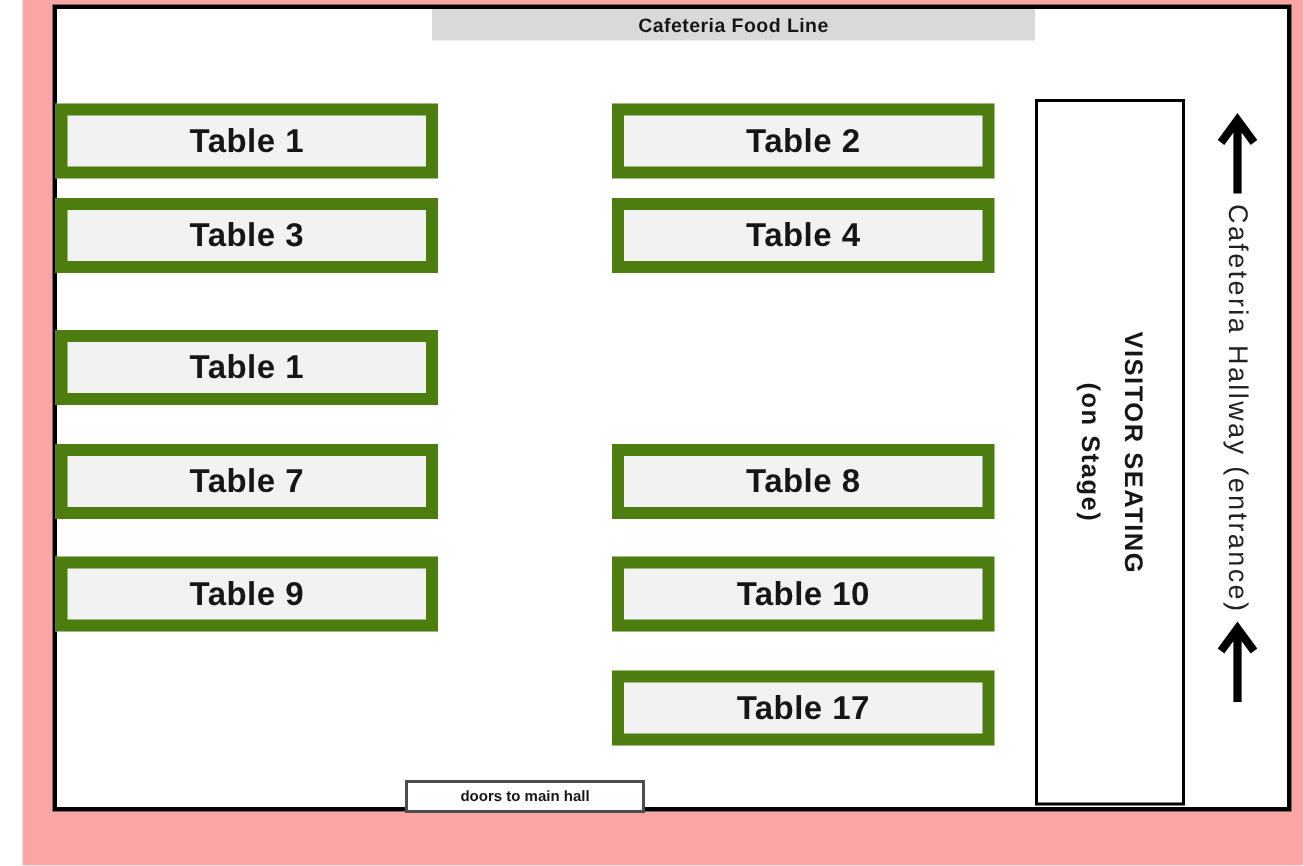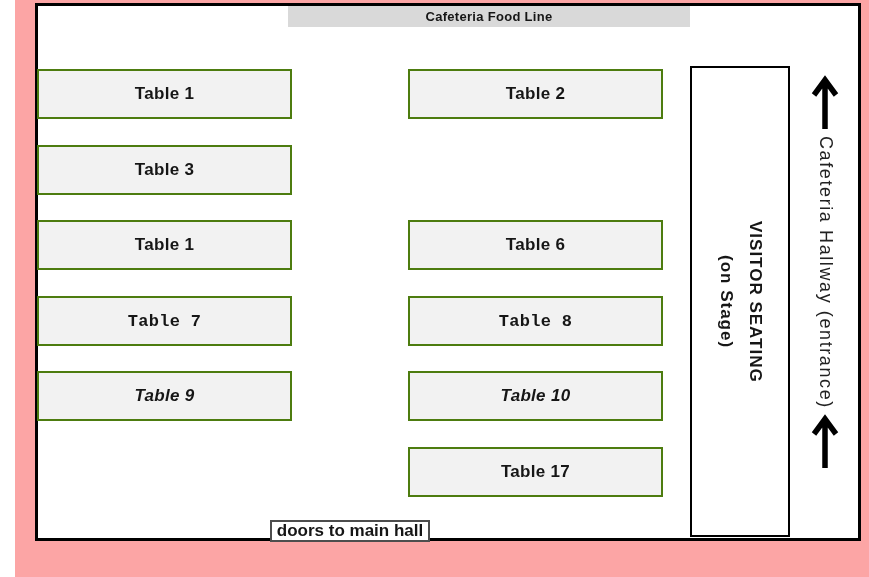--- a/index.html
+++ b/index.html
@@ -39,36 +39,36 @@
     justify-content: center;
     font-size: 13px;
     font-weight: bold;
     letter-spacing: 0.3px;
   }
   .table-box {
     position: absolute;
     width: 255px;
     height: 50px;
     background: #f2f2f2;
-    border: 2px solid #4d7c0f;
+    border: 8px solid #4d7c0f;
     box-sizing: border-box;
     display: flex;
     align-items: center;
     justify-content: center;
-    font-size: 17px;
+    font-size: 22px;
     font-weight: bold;
     letter-spacing: 0.3px;
   }
   .col-left  { left: 22px; }
   .col-right { left: 393px; }
   .row-0 { top: 69px; }
-  .row-1 { top: 145px; }
+  .row-1 { top: 132px; }
   .row-2 { top: 220px; }
-  .row-3 { top: 296px; font-family: Liberation Mono, monospace; }
-  .row-4 { top: 371px; font-style: italic; }
+  .row-3 { top: 296px; }
+  .row-4 { top: 371px; }
   .row-5 { top: 447px; }
   .stage-box {
     position: absolute;
     left: 675px;
     top: 66px;
     width: 100px;
     height: 471px;
     background: #ffffff;
     border: 2px solid #000000;
     box-sizing: border-box;
@@ -116,21 +116,21 @@
     left: 255px;
     top: 520px;
     width: 160px;
     height: 22px;
     background: #ffffff;
     border: 2px solid #4d4d4d;
     box-sizing: border-box;
     display: flex;
     align-items: center;
     justify-content: center;
-    font-size: 17px;
+    font-size: 10px;
     font-weight: bold;
   }
 </style>
 </head>
 <body>
 
 <div class="canvas">
 
   <div class="room-outline"></div>
 
@@ -150,22 +150,22 @@
   <div class="table-box col-left row-3">
     <span>Table 7</span>
   </div>
   <div class="table-box col-left row-4">
     <span>Table 9</span>
   </div>
 
   <div class="table-box col-right row-0">
     <span>Table 2</span>
   </div>
-  <div class="table-box col-right row-2">
-    <span>Table 6</span>
+  <div class="table-box col-right row-1">
+    <span>Table 4</span>
   </div>
   <div class="table-box col-right row-3">
     <span>Table 8</span>
   </div>
   <div class="table-box col-right row-4">
     <span>Table 10</span>
   </div>
   <div class="table-box col-right row-5">
     <span>Table 17</span>
   </div>

